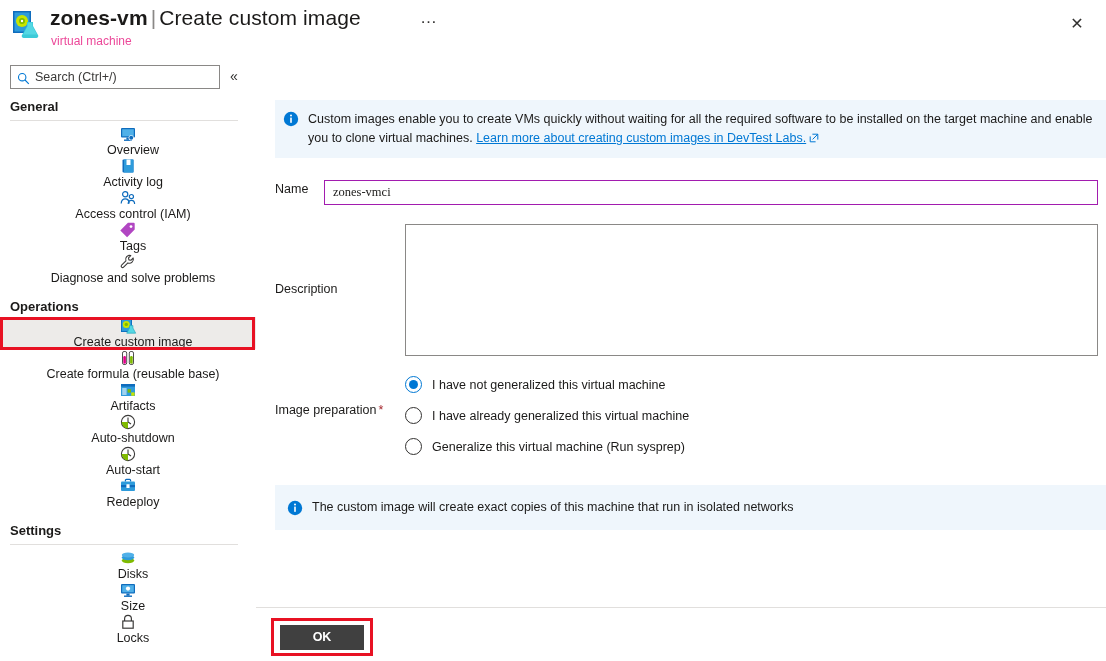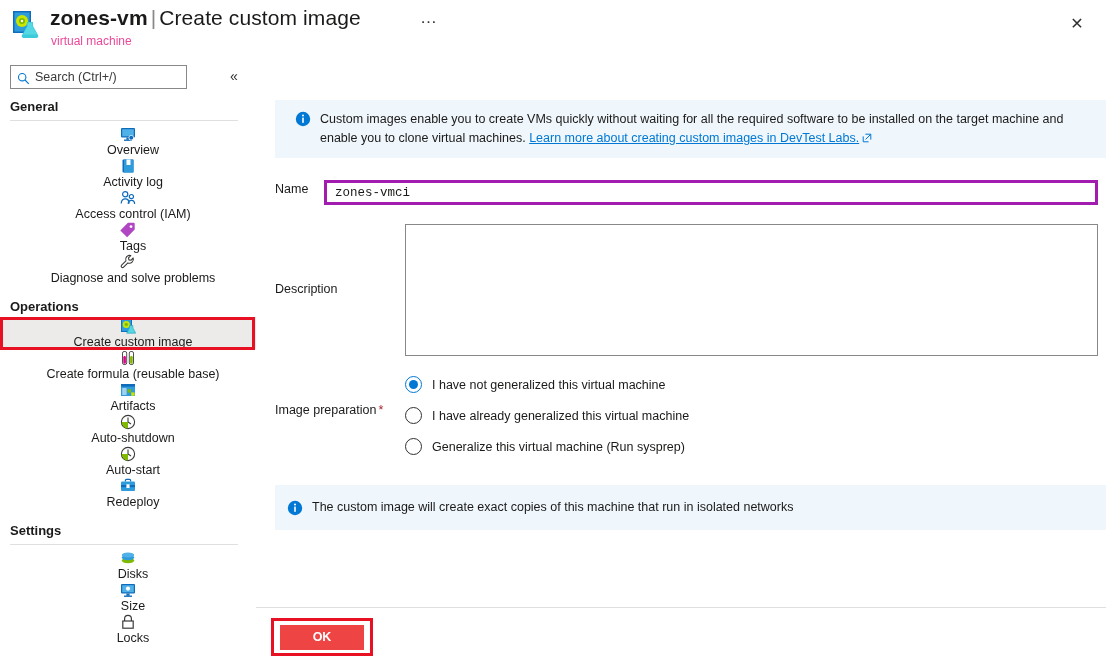--- a/index.html
+++ b/index.html
@@ -22,21 +22,21 @@
   .hdr-title .bar { color: #8a8886; font-weight: 400; padding: 0 3px; }
   .hdr-sub { position: absolute; left: 51px; top: 34px; font-size: 12px; color: #ec4899; }
   .hdr-ellipsis { position: absolute; left: 420px; top: 8px; font-size: 17px; color: #323130;
     letter-spacing: 1px; cursor: pointer; }
   .hdr-close { position: absolute; right: 14px; top: 8px; width: 30px; height: 30px;
     display: flex; align-items: center; justify-content: center; cursor: pointer;
     font-size: 16px; color: #323130; }
 
   
   .sidebar { position: absolute; left: 0; top: 56px; width: 256px; height: 605px; background: #fff; }
-  .search-wrap { position: absolute; left: 10px; top: 9px; width: 177px; height: 24px;
+  .search-wrap { position: absolute; left: 10px; top: 9px; width: 210px; height: 24px;
     border: 1px solid #8a8886; background: #fff; display: flex; align-items: center; }
   .search-icon { margin-left: 6px; width: 13px; height: 13px; flex: none; }
   .search-input { border: 0; outline: 0; font-family: "Liberation Sans", sans-serif;
     font-size: 12.5px; color: #1b1a19; background: transparent; margin-left: 5px; width: 170px; padding: 0; }
   .search-input::placeholder { color: #3b3a39; opacity: 1; }
   .collapse-btn { position: absolute; left: 230px; top: 11px; font-size: 14px; color: #323130;
     cursor: pointer; line-height: 18px; }
 
   .nav { position: absolute; left: 0; top: 40px; width: 256px; }
   .nav-group-title { font-size: 13px; font-weight: 700; color: #1b1a19;
@@ -47,54 +47,54 @@
   .nav-item .ic { width: 18px; height: 18px; flex: none; margin-right: 10px; }
   .nav-item.selected { background: #edebe9; }
   .nav-highlight { position: absolute; left: 0; top: 0; width: 255px; height: 33px;
     border: 3px solid #e81123; pointer-events: none; }
   .nav-spacer { height: 11px; }
 
   
   .content { position: absolute; left: 256px; top: 56px; width: 850px; height: 605px; background: #fff; }
 
   .banner { position: absolute; background: #eff6fc; display: flex; }
-  .banner-top { left: 19px; top: 44px; width: 831px; min-height: 52px; padding: 10px 12px 10px 20px; }
+  .banner-top { left: 19px; top: 44px; width: 831px; min-height: 52px; padding: 10px 12px 10px 8px; }
   .banner-bottom { left: 19px; top: 429px; width: 831px; height: 45px; padding: 12px; align-items: center; }
   .banner .info-ic { width: 16px; height: 16px; flex: none; margin-right: 9px; margin-top: 1px; }
   .banner-text { font-size: 12.5px; line-height: 19px; color: #1b1a19; }
   .banner-link { color: #0078d4; text-decoration: underline; cursor: pointer; }
   .ext-ic { display: inline-block; width: 10px; height: 10px; margin-left: 3px; vertical-align: -1px; }
 
   .field-label { position: absolute; font-size: 12.5px; color: #1b1a19; }
   .req-star { color: #a4262c; margin-left: 2px; }
 
   .name-label { left: 19px; top: 126px; }
   .name-input { position: absolute; left: 68px; top: 124px; width: 774px; height: 25px;
-    border: 3px solid #a21caf; font-family: Liberation Mono, monospace; font-size: 12.5px;
+    border: 1px solid #a21caf; font-family: Liberation Serif, serif; font-size: 12.5px;
     color: #1b1a19; padding: 0 8px; outline: none; background: #fff; }
 
   .desc-label { left: 19px; top: 226px; }
   .desc-input { position: absolute; left: 149px; top: 168px; width: 693px; height: 132px;
     border: 1px solid #8a8886; font-family: "Liberation Sans", sans-serif; font-size: 12.5px;
     color: #1b1a19; padding: 6px 8px; outline: none; resize: none; background: #fff; }
 
   .prep-label { left: 19px; top: 347px; }
   .radio-group { position: absolute; left: 149px; top: 313px; }
   .radio-row { display: flex; align-items: center; height: 31px; cursor: pointer; }
   .radio { width: 17px; height: 17px; border-radius: 50%; border: 1px solid #323130;
     background: #fff; flex: none; position: relative; margin-right: 10px; }
   .radio.on { border: 1px solid #0078d4; }
   .radio.on::after { content: ""; position: absolute; left: 3px; top: 3px; width: 9px; height: 9px;
     border-radius: 50%; background: #0078d4; }
   .radio-label { font-size: 12.5px; color: #1b1a19; }
 
   .footer-rule { position: absolute; left: 0px; top: 551px; width: 850px; height: 1px; background: #e1dfdd; }
   .ok-wrap { position: absolute; left: 15px; top: 562px; width: 102px; height: 38px;
     border: 3px solid #e81123; display: flex; align-items: center; justify-content: center; }
-  .ok-btn { width: 84px; height: 25px; background: #ef4444; color: #fff; border: 0;
+  .ok-btn { width: 84px; height: 25px; background: #404040; color: #fff; border: 0;
     font-family: "Liberation Sans", sans-serif; font-size: 12.5px; font-weight: 700; cursor: pointer; }
 </style>
 </head>
 <body>
 
 <div class="page">
 
   <div class="header">
     <span class="hdr-icon">
       <svg viewBox="0 0 30 30" width="30" height="30">

